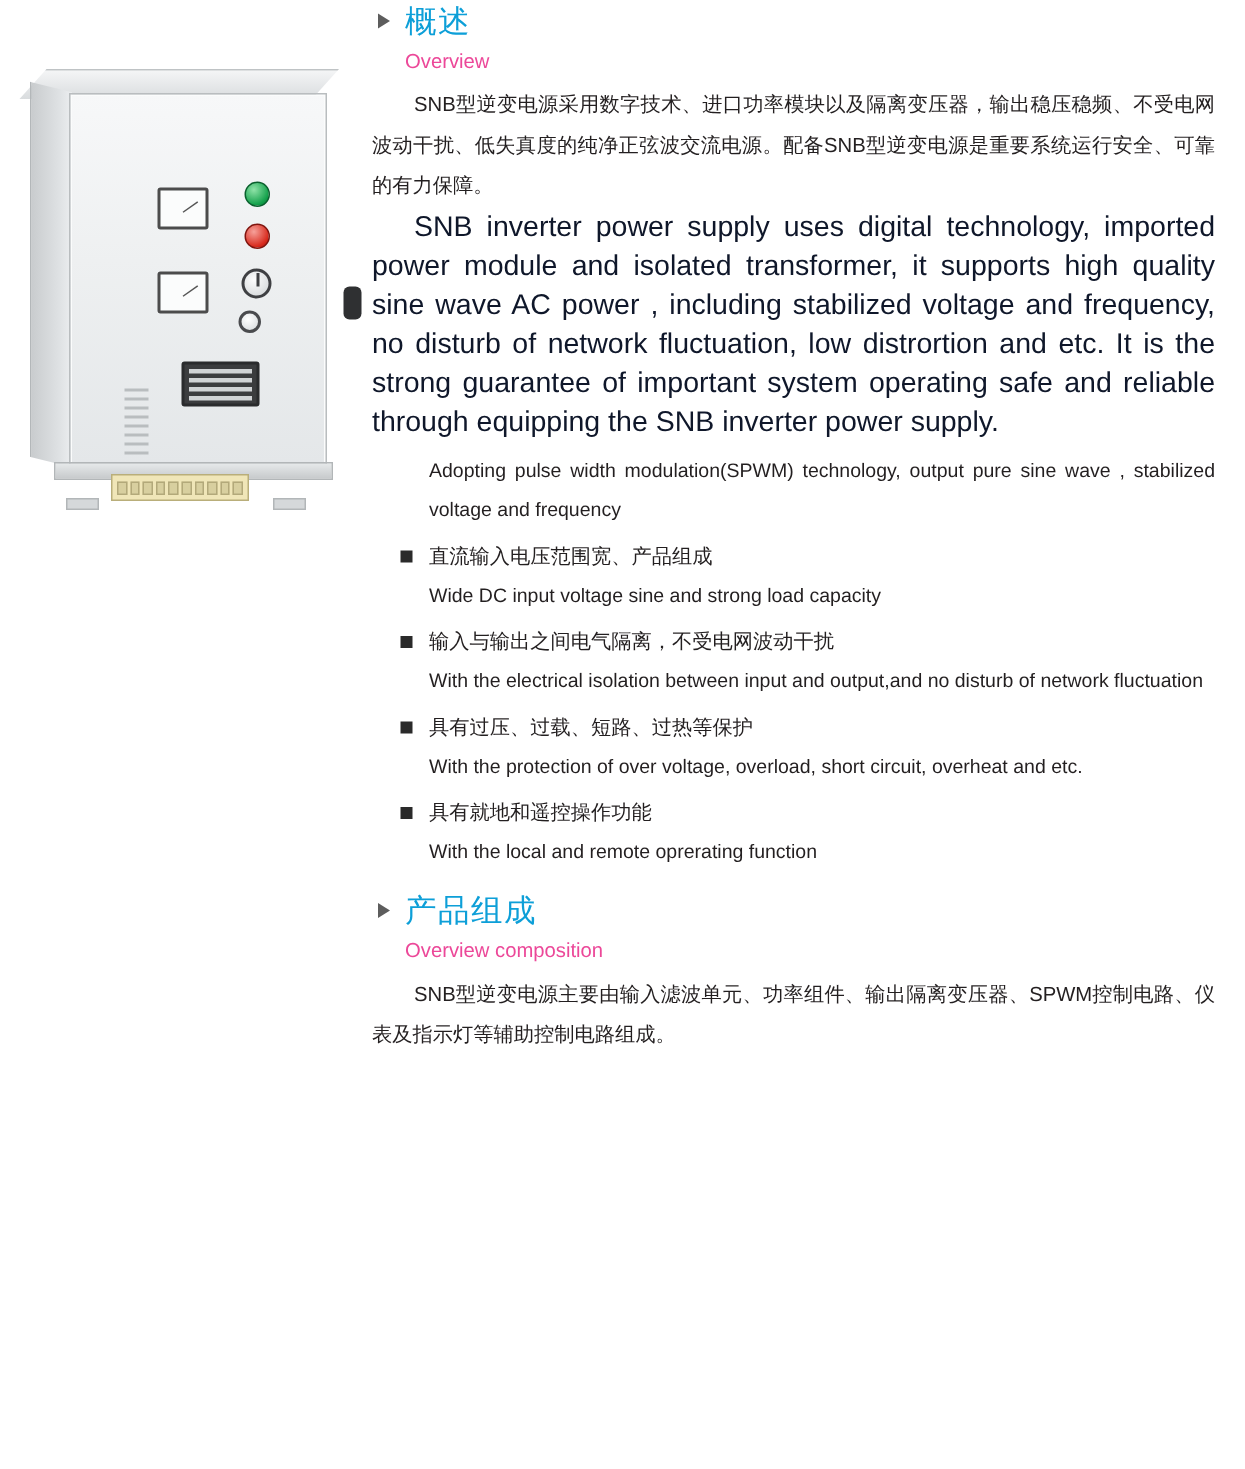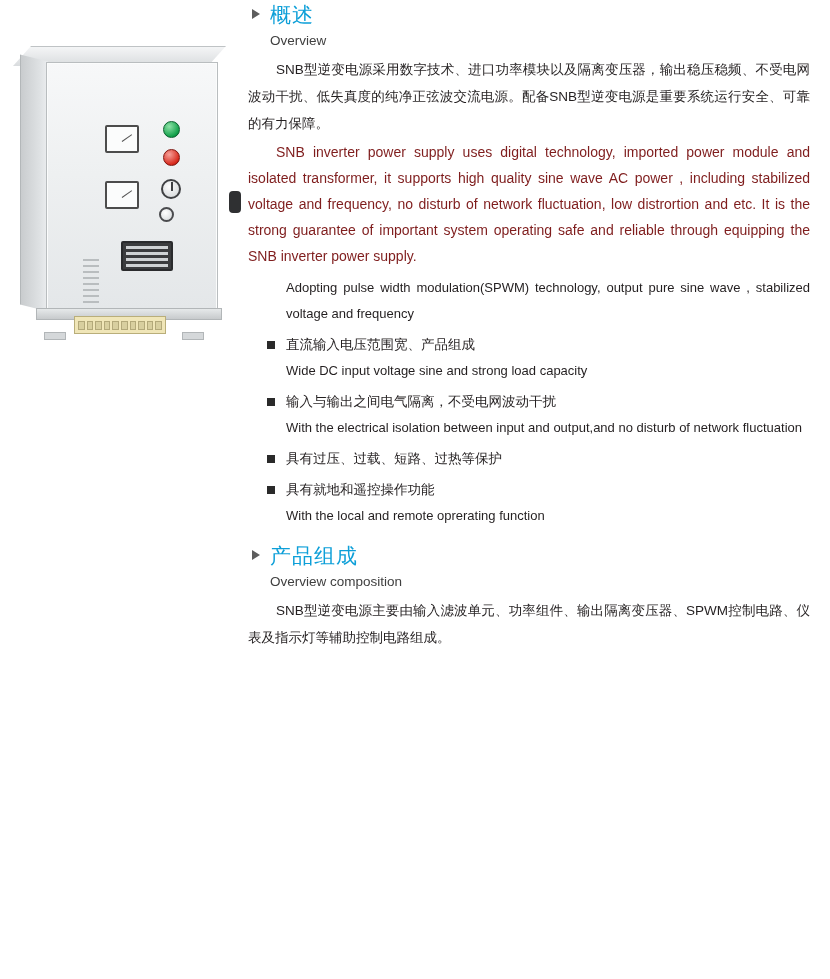--- a/index.html
+++ b/index.html
@@ -209,39 +209,39 @@
     border-bottom: 5px solid transparent;
   }
   .sec-cn {
     font-size: 21px;
     color: #0d9fd8;
     line-height: 30px;
     letter-spacing: 1px;
   }
   .sec-en {
     font-size: 13.5px;
-    color: #404040;
+    color: #ec4899;
     line-height: 22px;
     margin-bottom: 4px;
   }
 
   .para-cn {
     font-size: 13.5px;
     line-height: 27px;
     text-align: justify;
     text-justify: inter-ideograph;
     margin: 0 0 2px 0;
     color: #231f20;
   }
   .para-en {
-    font-size: 14px;
+    font-size: 19px;
     line-height: 26px;
     text-align: justify;
     margin: 0 0 6px 0;
-    color: #7f1d1d;
+    color: #0f172a;
   }
   .indent { text-indent: 28px; }
 
   ul.features {
     list-style: none;
     margin: 2px 0 0 0;
     padding: 0 0 0 18px;
   }
   ul.features > li { margin-bottom: 5px; }
   .bullet-row {
@@ -347,20 +347,21 @@
             <span class="sq"></span>
             <span>输入与输出之间电气隔离，不受电网波动干扰</span>
           </div>
           <div class="feat-en">With the electrical isolation between input and output,and no disturb of network fluctuation</div>
         </li>
         <li>
           <div class="bullet-row">
             <span class="sq"></span>
             <span>具有过压、过载、短路、过热等保护</span>
           </div>
+          <div class="feat-en">With the protection of over voltage, overload, short circuit, overheat and etc.</div>
         </li>
         <li>
           <div class="bullet-row">
             <span class="sq"></span>
             <span>具有就地和遥控操作功能</span>
           </div>
           <div class="feat-en">With the local and remote oprerating function</div>
         </li>
       </ul>
     </div>

